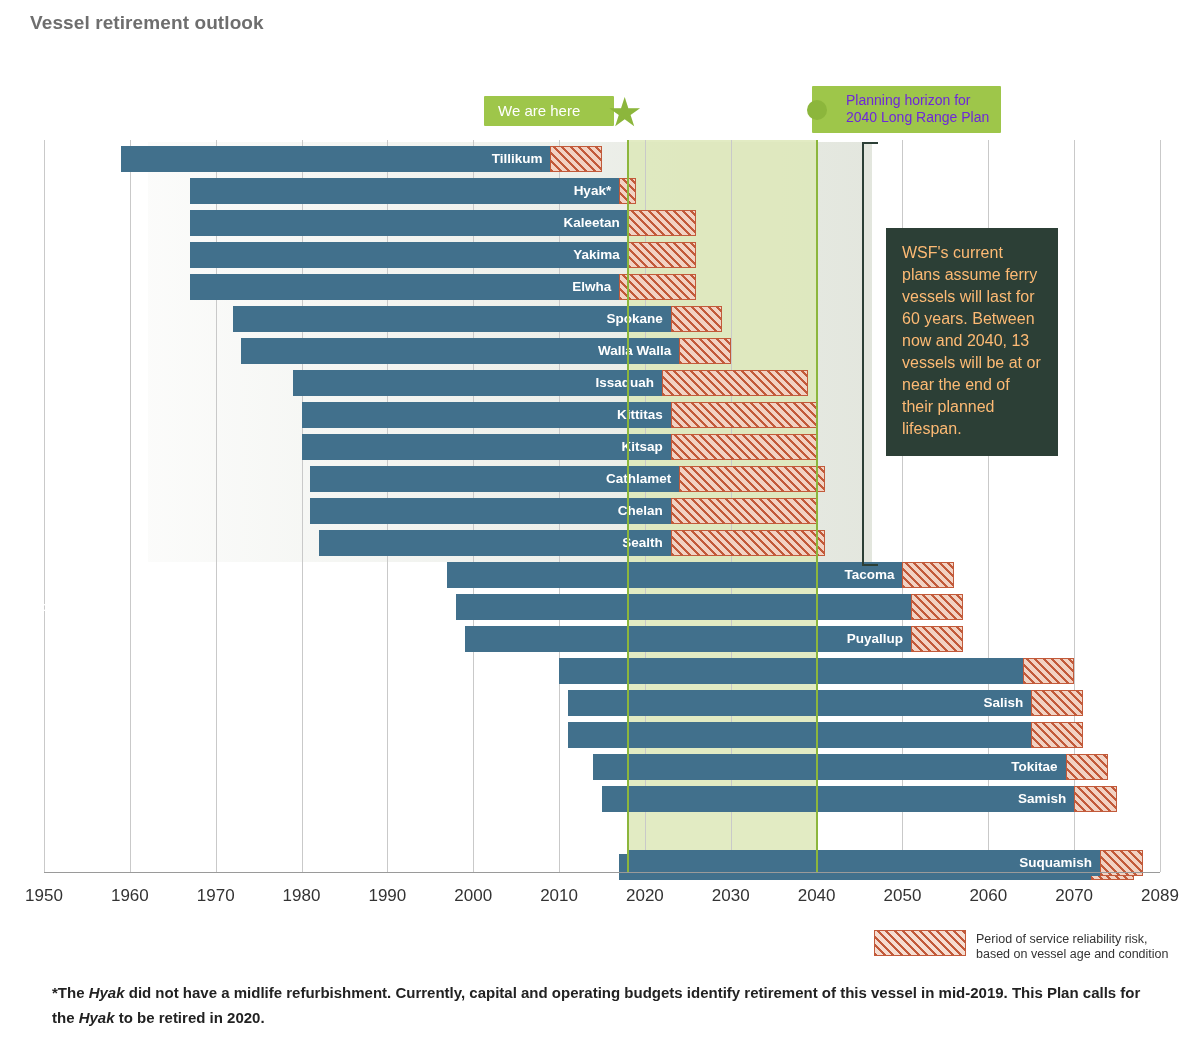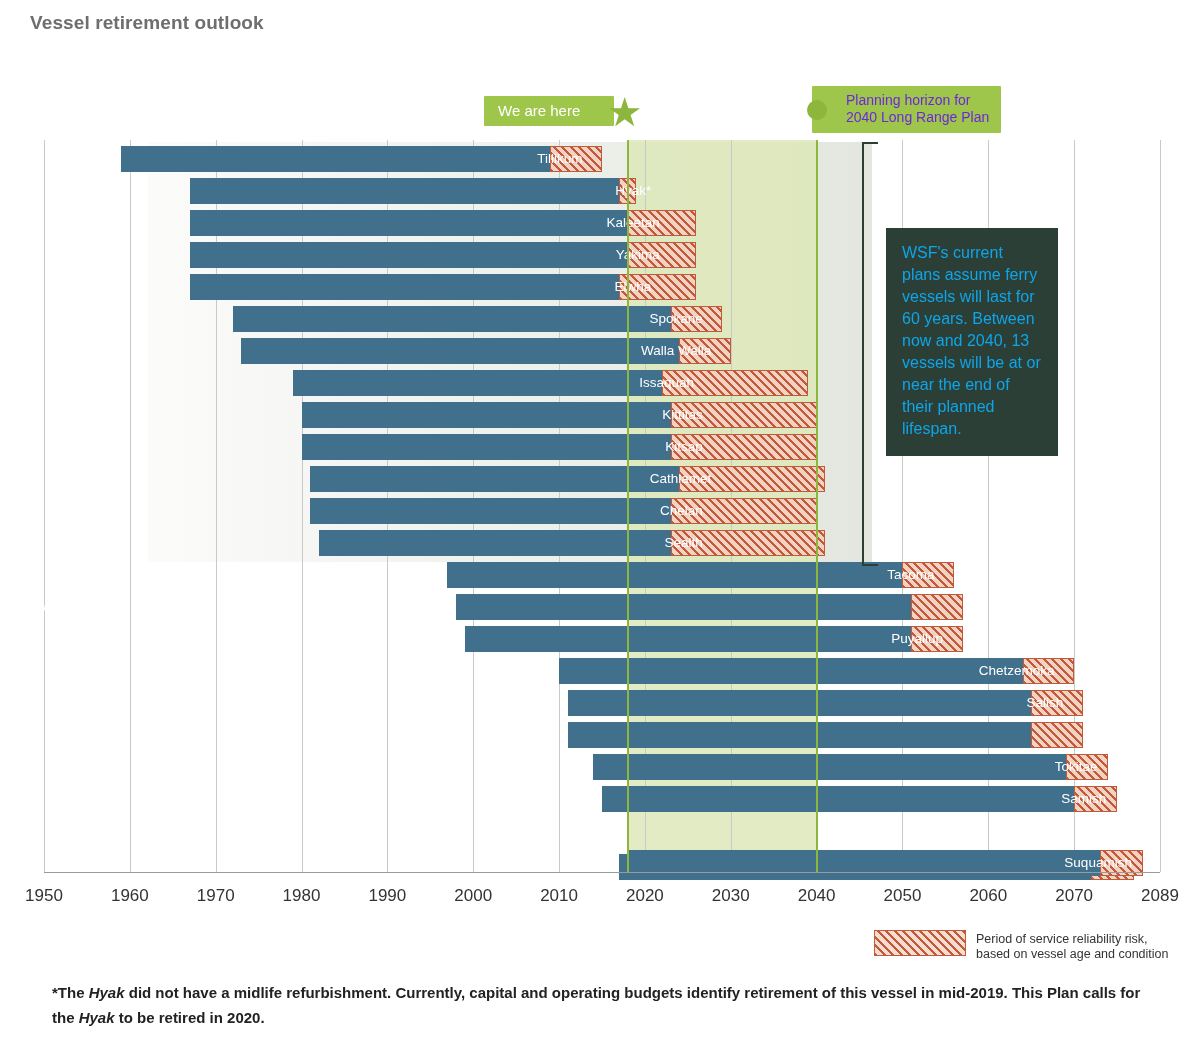--- a/index.html
+++ b/index.html
@@ -94,24 +94,23 @@
     );
     border: 1px solid #c25a3a;
     box-sizing: border-box;
   }
   .bar-label {
     position: absolute;
     top: 0;
     height: 32px;
     line-height: 26px;
     font-size: 13.5px;
-    font-weight: normal;
+    font-weight: bold;
     color: #ffffff;
     white-space: nowrap;
-    margin-left: 40px;
   }
 
   
   .axis-line {
     position: absolute;
     left: 44px;
     top: 872px;
     width: 1116px;
     height: 1px;
     background: #9a9a9a;
@@ -160,21 +159,21 @@
     width: 20px;
     height: 20px;
     border-radius: 50%;
     background: #8cb63c;
   }
 
   
   #note-box {
     position: absolute;
     background: #2c3f36;
-    color: #0ea5e9;
+    color: #fdba74;
     font-size: 16px;
     line-height: 22px;
     padding: 14px 16px 16px 16px;
     width: 172px;
     box-sizing: border-box;
   }
   .bracket {
     position: absolute;
     border-left: 2px solid #2c3f36;
     border-top: 2px solid #2c3f36;
@@ -316,21 +315,20 @@
         <div class="bar-label" style="left: 0px; width: 903.046px; ">Wenatchee</div>
       </div>
       <div class="bar-row" style="top: 626px; left: 0px; width: 1198px;">
         <div class="bar-service" style="left: 464.646px; width: 446.4px;"></div>
         <div class="bar-risk" style="left: 911.046px; width: 51.5077px;"></div>
         <div class="bar-label" style="left: 0px; width: 903.046px; text-align: right;">Puyallup</div>
       </div>
       <div class="bar-row" style="top: 658px; left: 0px; width: 1198px;">
         <div class="bar-service" style="left: 559.077px; width: 463.569px;"></div>
         <div class="bar-risk" style="left: 1022.65px; width: 51.5077px;"></div>
-        <div class="bar-label" style="left: 0px; width: 1014.65px; text-align: right;">Chetzemoka</div>
       </div>
       <div class="bar-row" style="top: 690px; left: 0px; width: 1198px;">
         <div class="bar-service" style="left: 567.662px; width: 463.569px;"></div>
         <div class="bar-risk" style="left: 1031.23px; width: 51.5077px;"></div>
         <div class="bar-label" style="left: 0px; width: 1023.23px; text-align: right;">Salish</div>
       </div>
       <div class="bar-row" style="top: 722px; left: 0px; width: 1198px;">
         <div class="bar-service" style="left: 567.662px; width: 463.569px;"></div>
         <div class="bar-risk" style="left: 1031.23px; width: 51.5077px;"></div>
       </div>

